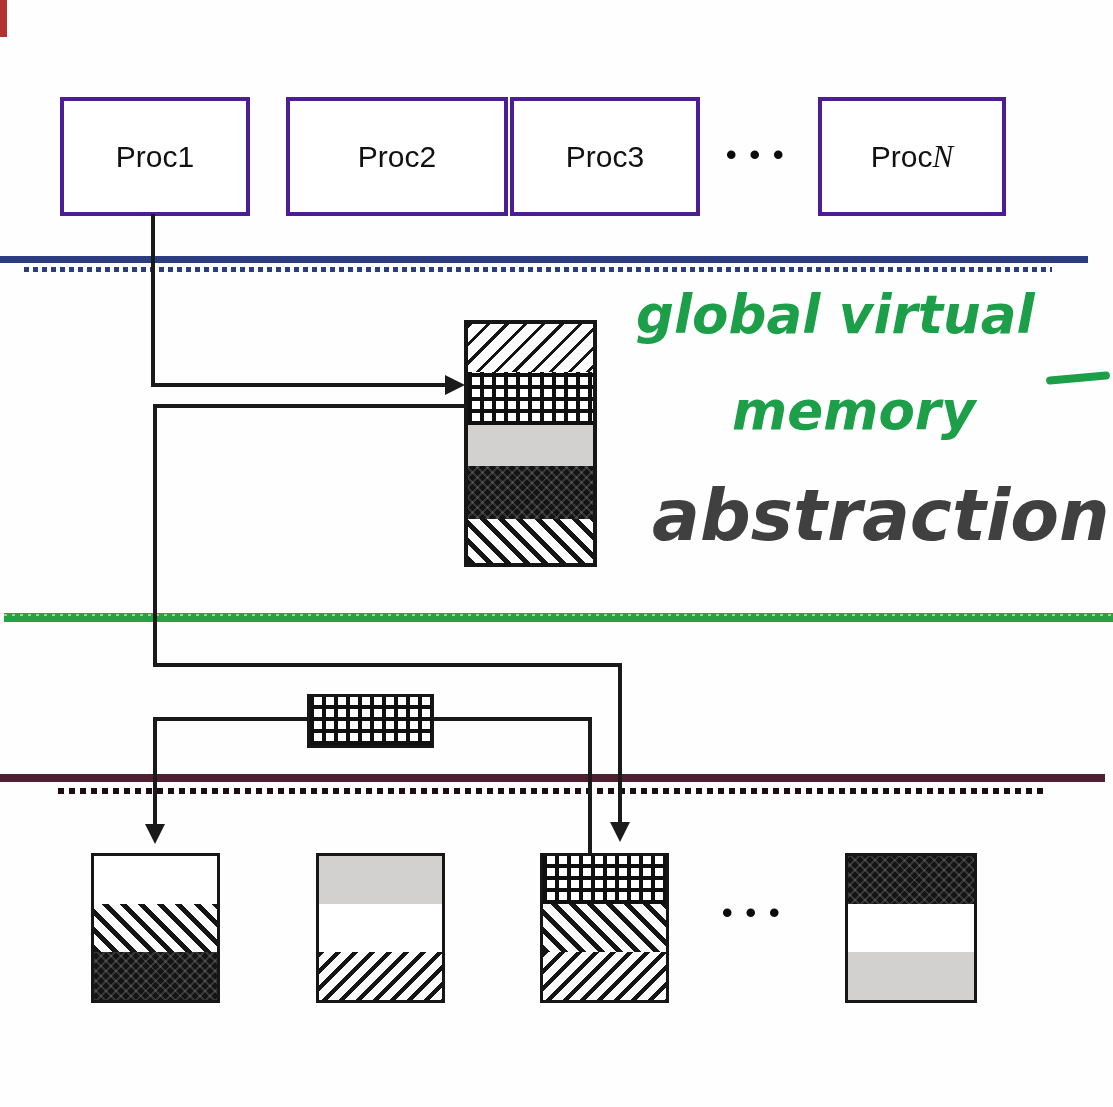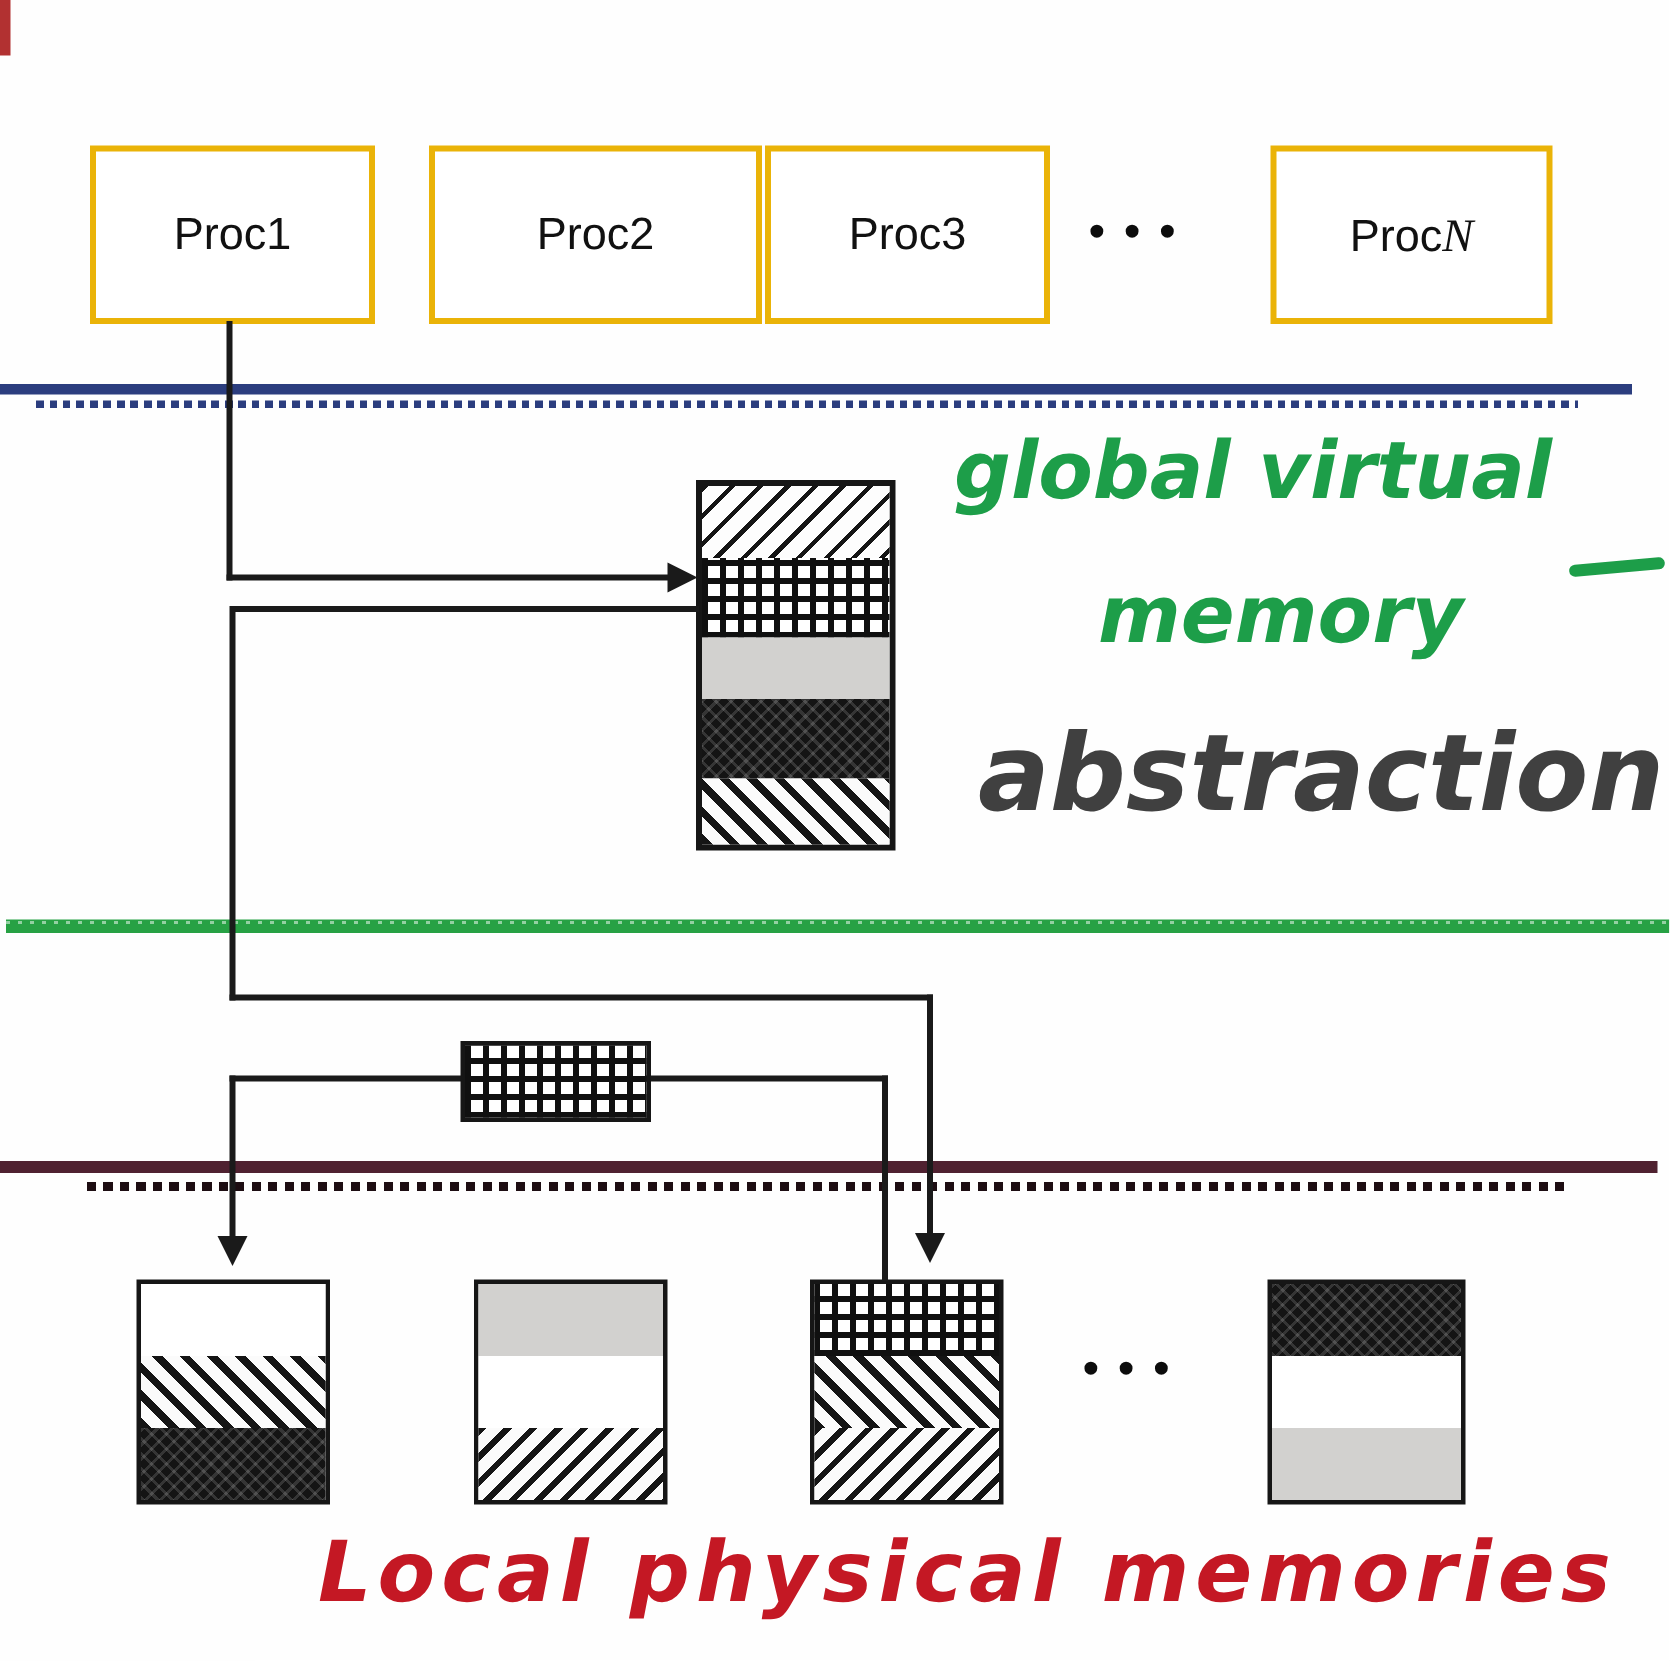--- a/index.html
+++ b/index.html
@@ -12,21 +12,21 @@
         font-weight:700;white-space:nowrap;z-index:3;}
   .title{left:56px;top:0px;font-size:60px;letter-spacing:5px;color:#2e4a8e;}
   .gv1{left:636px;top:284px;font-size:53px;color:#1d9e49;}
   .gv2{left:732px;top:380px;font-size:53px;color:#1d9e49;font-style:italic;}
   .gv3{left:652px;top:474px;font-size:71px;color:#404040;}
   .redcap{left:212px;top:1016px;font-size:56px;letter-spacing:4px;color:#c41824;}
   .gv-underline{position:absolute;left:1046px;top:374px;width:64px;height:8px;
         background:#1d9e49;border-radius:5px;transform:rotate(-5deg);z-index:3;}
   .corner-mark{position:absolute;left:0;top:0;width:7px;height:37px;background:#b23131;z-index:3;}
   
-  .pbox{position:absolute;top:97px;height:119px;background:#fff;border:4px solid #eab308;
+  .pbox{position:absolute;top:97px;height:119px;background:#fff;border:4px solid #4c1d95;
         box-sizing:border-box;display:flex;align-items:center;justify-content:center;
         z-index:4;font-size:30px;color:#111;}
   .pN-suffix{font-family:"Liberation Serif",serif;font-style:italic;font-size:31px;}
   .dots{position:absolute;color:#0c0c0c;font-size:30px;font-weight:700;letter-spacing:13px;z-index:3;}
   
   .bline{position:absolute;z-index:2;}
   .blue-solid{left:0;top:256px;width:1088px;height:7px;background:#2b3d7e;}
   .blue-dot{left:24px;top:267px;width:1028px;height:5px;
      background:repeating-linear-gradient(90deg,#2b3d7e 0 5px,transparent 5px 9px);}
   .green-solid{left:4px;top:613px;width:1109px;height:9px;background:#27a144;}
@@ -69,32 +69,31 @@
 </head>
 <body>
 
 <div id="canvas">
 
   <div class="corner-mark"></div>
   <div class="hand gv1">global virtual</div>
   <div class="hand gv2">memory</div>
   <div class="hand gv3">abstraction</div>
   <div class="gv-underline"></div>
-  <div class="hand redcap">Local physical memories</div>
 
   <div class="pbox" style="left:60px;width:190px;">
     <span>Proc1</span>
   </div>
   <div class="pbox" style="left:286px;width:222px;">
     <span>Proc2</span>
   </div>
   <div class="pbox" style="left:510px;width:190px;justify-content:center;">
     <span>Proc3</span>
   </div>
-  <div class="pbox" style="left:818px;width:188px;margin-left:29px;">
+  <div class="pbox" style="left:818px;width:188px;">
     <span><span>Proc</span><span class="pN-suffix">N</span></span>
   </div>
   <div class="dots" style="left:726px;top:138px;">•••</div>
 
   <div class="bline blue-solid"></div>
   <div class="bline blue-dot"></div>
   <div class="bline green-solid"></div>
   <div class="bline maroon-solid"></div>
   <div class="bline maroon-dash"></div>
 

